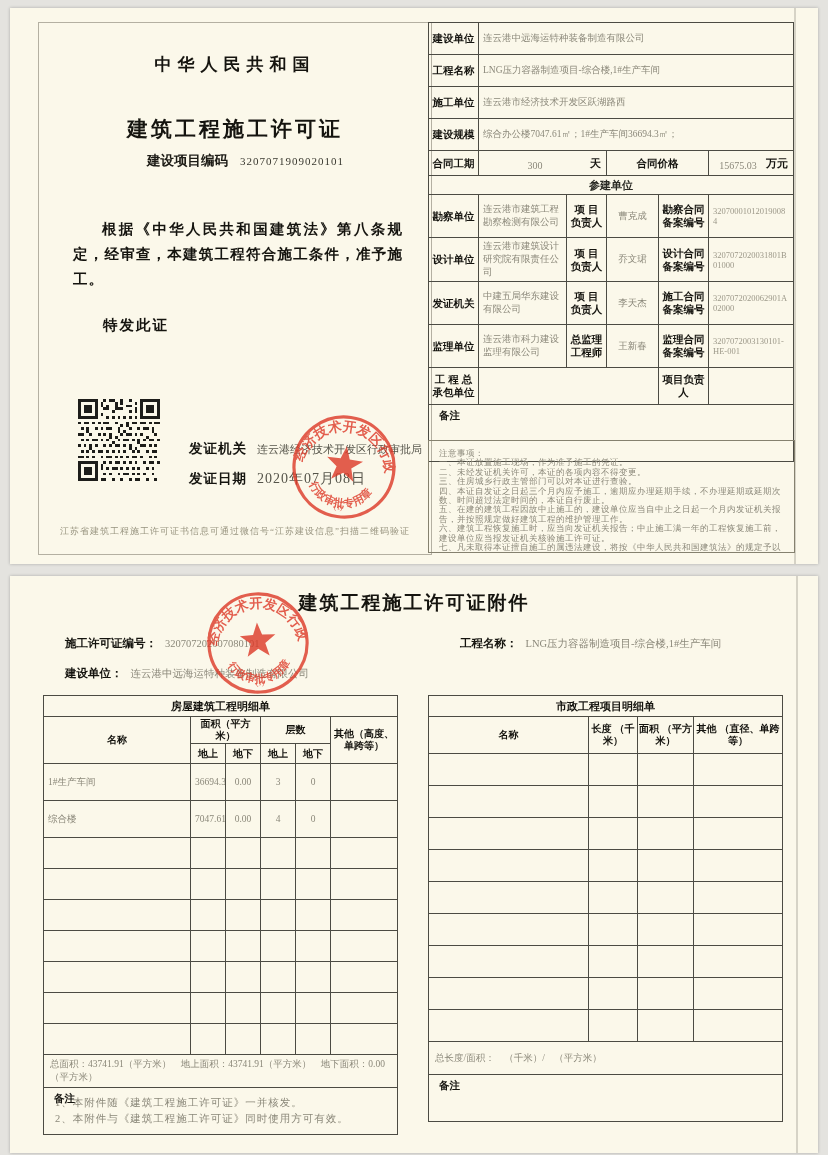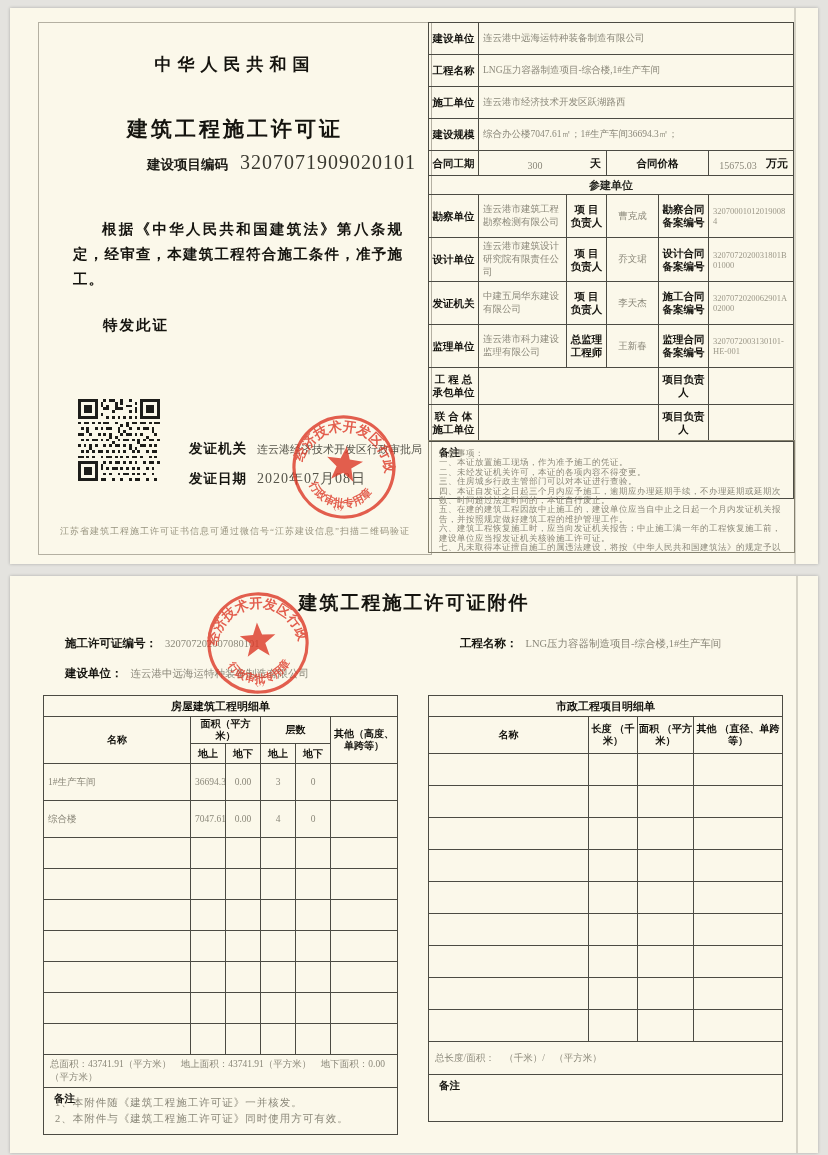--- a/index.html
+++ b/index.html
@@ -15,21 +15,21 @@
   }
   #page1{top:8px;height:556px;}
   #page2{top:576px;height:577px;}
   .edge-line{position:absolute;top:0;bottom:0;width:2px;background:#d6d3c6;}
   
   .cert-box{position:absolute;left:28px;top:14px;width:392px;height:531px;border:1px solid #b4b0a2;}
   .cert-country{position:absolute;top:30px;left:0;width:100%;text-align:center;font-size:17px;font-weight:bold;letter-spacing:6px;color:#15140f;}
   .cert-title{position:absolute;top:60px;left:0;width:100%;text-align:center;font-size:21px;font-weight:bold;letter-spacing:3px;color:#15140f;margin-top:32px;}
   .code-row{position:absolute;left:108px;white-space:nowrap;}
   .code-row .cl{font-weight:bold;font-size:13.5px;color:#1c1b15;}
-  .code-row .cv{font-size:20px;color:#3a3930;letter-spacing:1px;margin-left:8px;}
+  .code-row .cv{font-size:11px;color:#3a3930;letter-spacing:1px;margin-left:8px;}
   .cert-statement{position:absolute;top:194px;left:34px;width:330px;font-size:14.5px;font-weight:bold;line-height:25px;letter-spacing:1px;text-indent:2em;color:#15140f;text-align:justify;}
   .cert-grant{position:absolute;top:261px;left:64px;font-size:14.5px;font-weight:bold;letter-spacing:2px;color:#15140f;margin-top:32px;}
   .qr{position:absolute;left:39px;top:376px;width:82px;height:82px;}
   .issue-row{position:absolute;left:150px;white-space:nowrap;}
   .issue-row .il{font-weight:bold;font-size:13.5px;color:#15140f;letter-spacing:1px;}
   .issue-row .iv{font-size:11px;color:#55544a;margin-left:6px;}
   .issue-row .iv.date{font-size:14px;letter-spacing:1px;}
   .cert-footer{position:absolute;bottom:16px;left:0;width:100%;text-align:center;font-size:9px;letter-spacing:1px;color:#97937f;}
   
   .seal{position:absolute;pointer-events:none;}
@@ -219,26 +219,20 @@
       <td class="lbl c">监理合同备案编号</td>
       <td class="val num">3207072003130101-HE-001</td>
     </tr>
 
     <tr class="h-extra">
       <td class="lbl c">工 程 总 承包单位</td>
       <td colspan="3"></td>
       <td class="lbl c">项目负责人</td>
       <td></td>
     </tr>
-    <tr class="h-extra">
-      <td class="lbl c">联 合 体 施工单位</td>
-      <td colspan="3"></td>
-      <td class="lbl c">项目负责人</td>
-      <td></td>
-    </tr>
     <tr class="h-remark">
       <td colspan="6" class="remark-cell">备注</td>
     </tr>
   </tbody>
     </table>
 
   <div class="notes-box">
     <div>注意事项：</div>
     <div>一、本证放置施工现场，作为准予施工的凭证。</div>
     <div>二、未经发证机关许可，本证的各项内容不得变更。</div>

